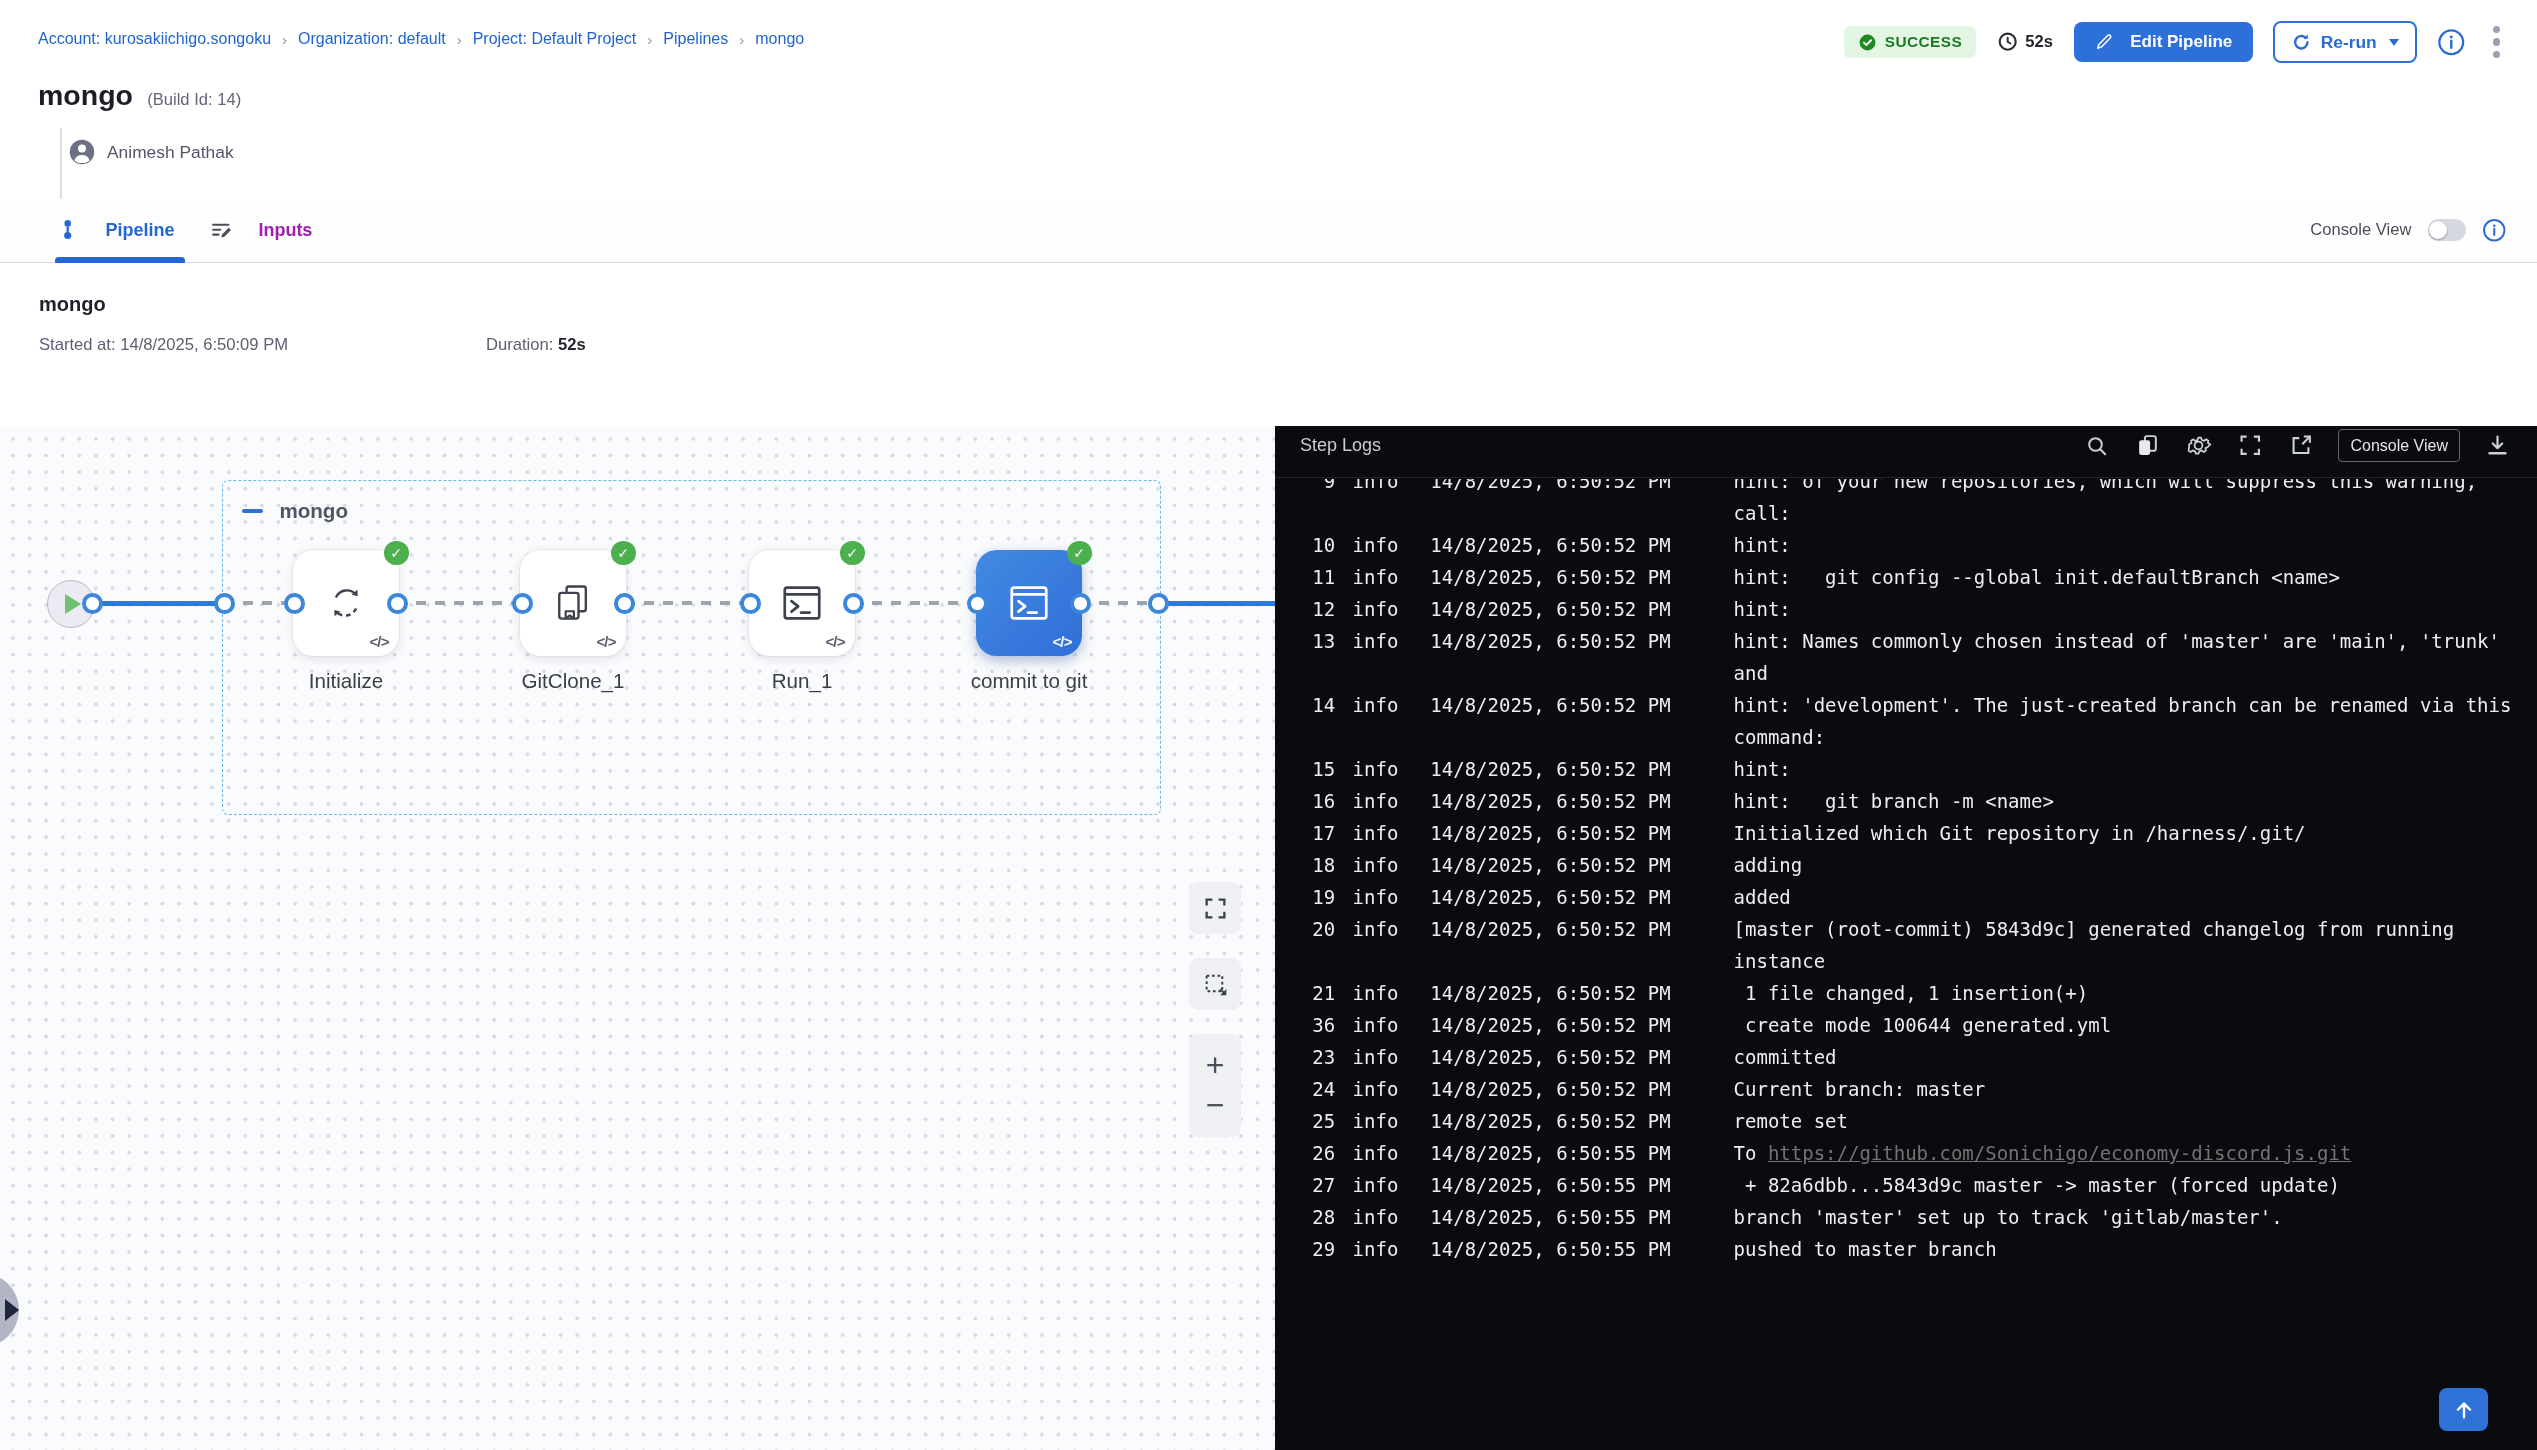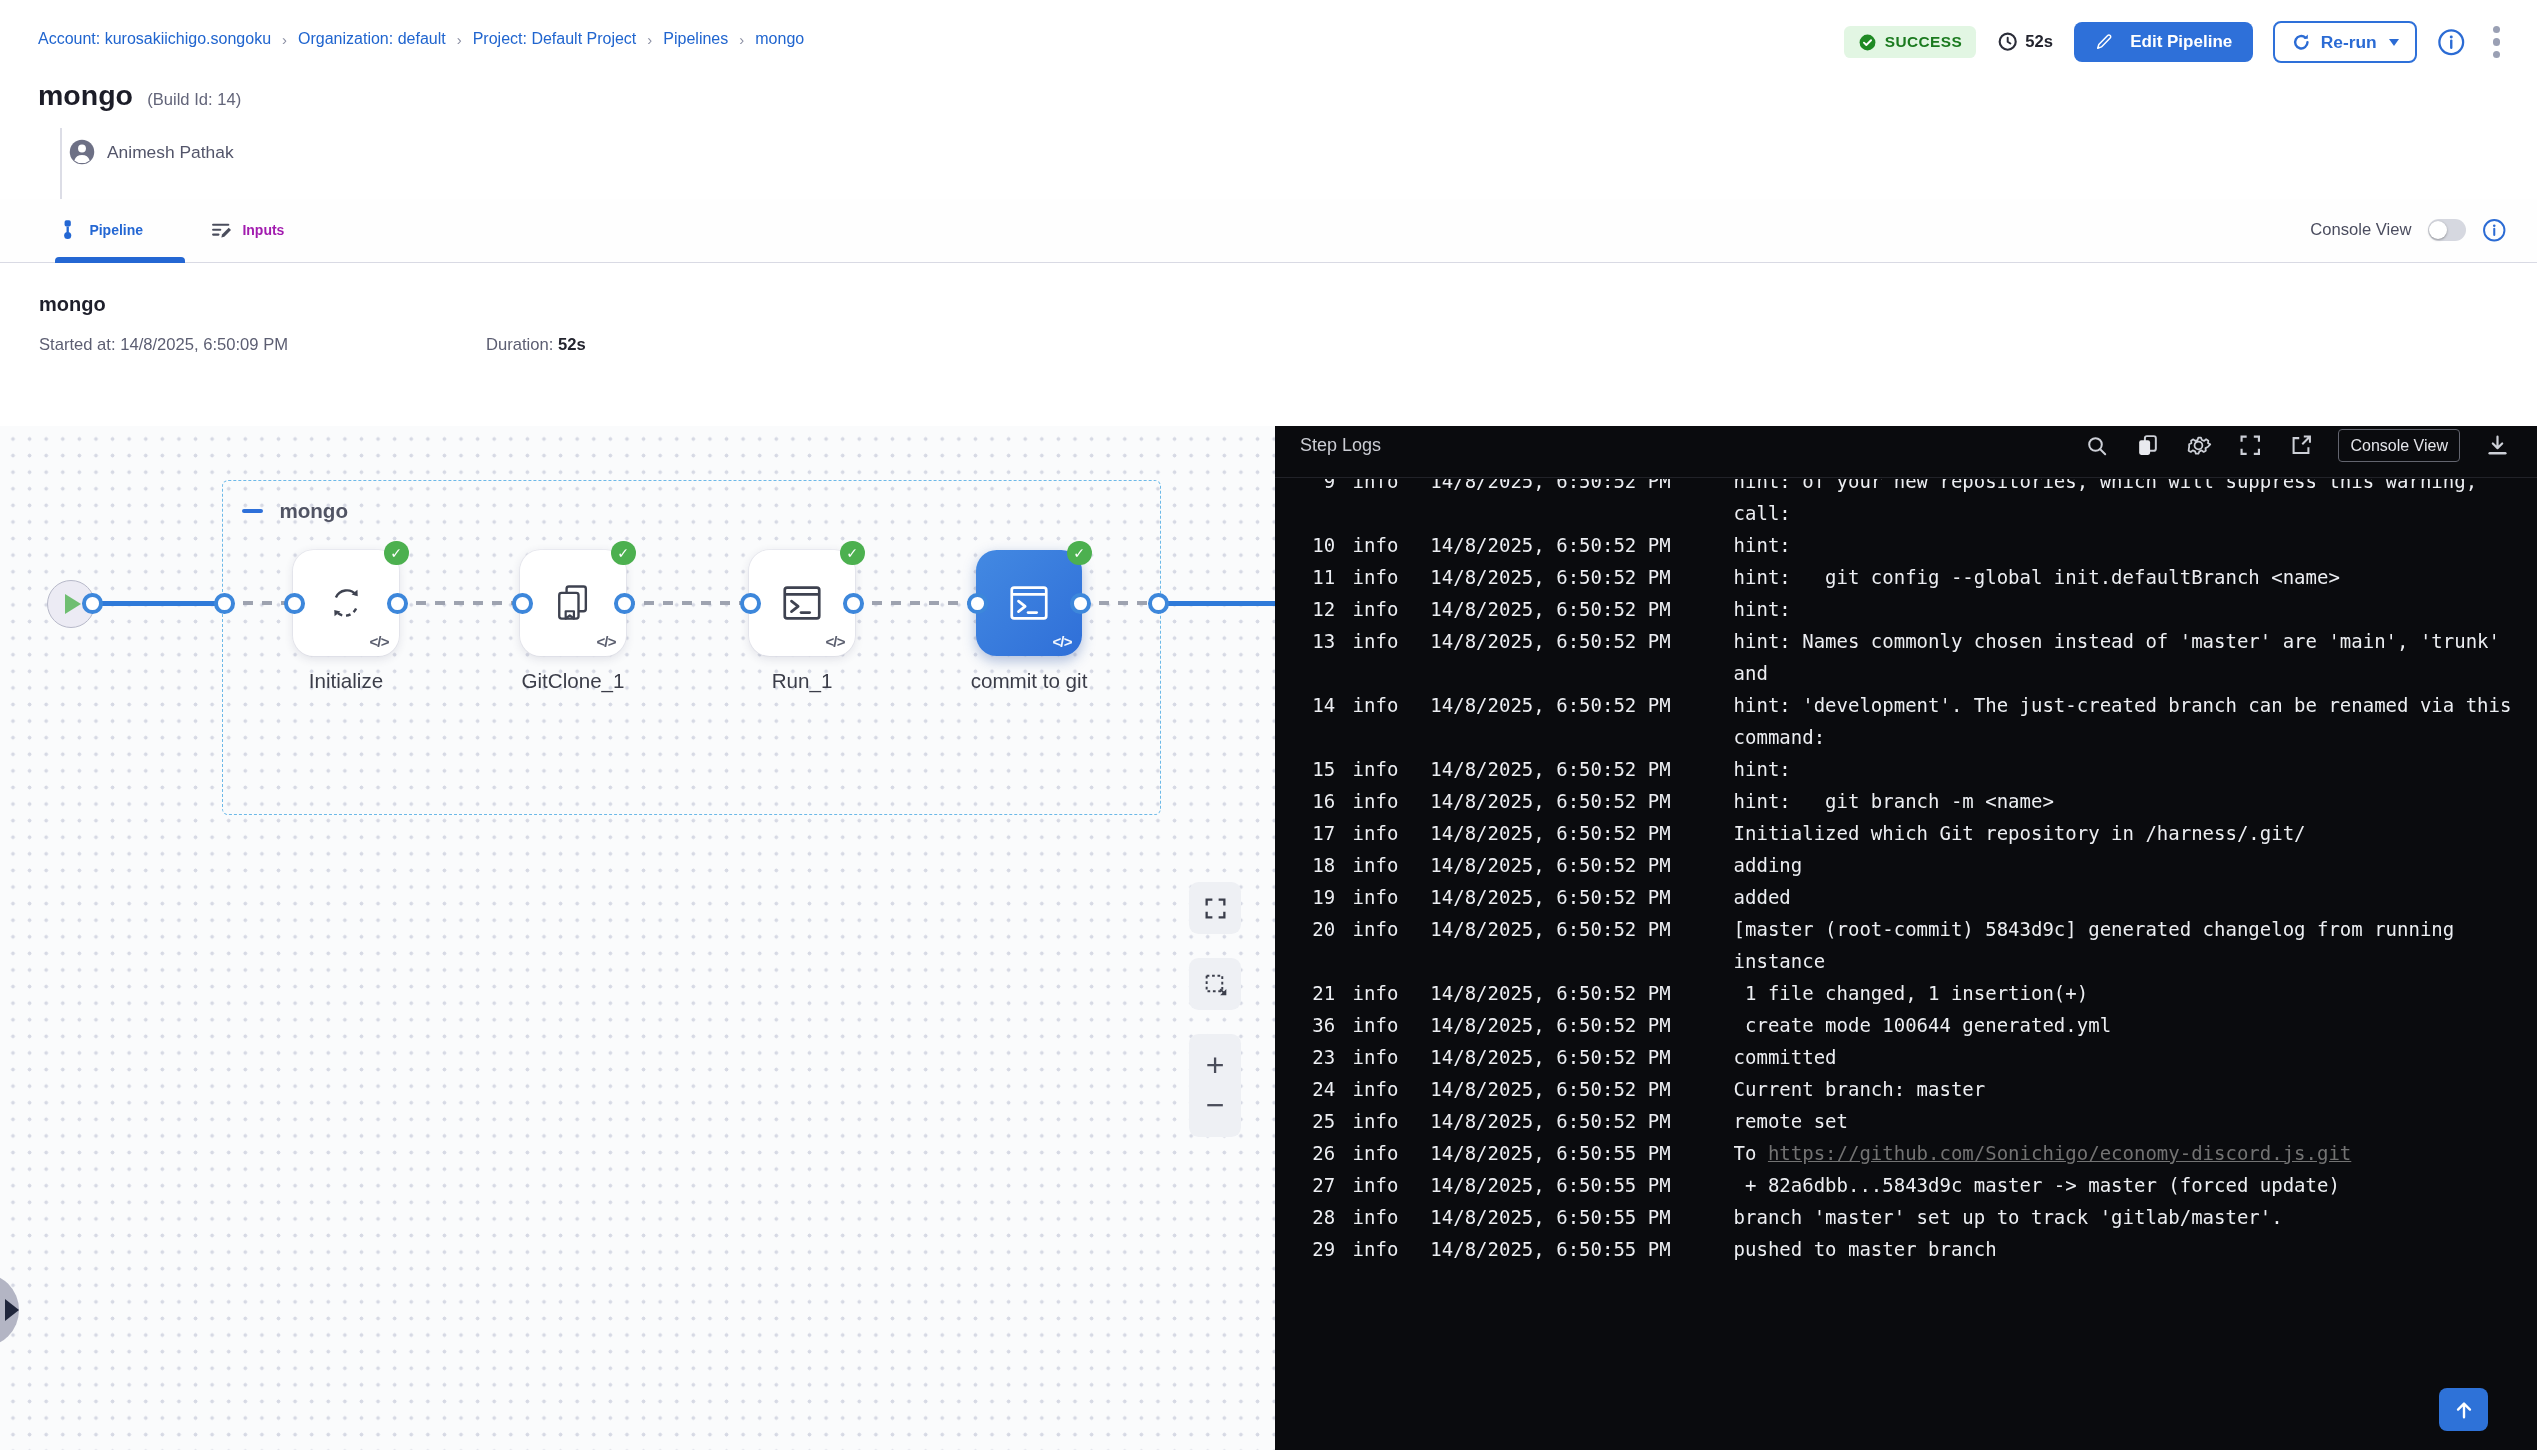--- a/index.html
+++ b/index.html
@@ -20,21 +20,21 @@
   .caret-down{width:0;height:0;border-left:5.5px solid transparent;border-right:5.5px solid transparent;border-top:7.1px solid #2b6bd4;margin-left:3.2px;}
   .kebab{display:flex;flex-direction:column;gap:5.5px;padding:3.2px 6.3px;cursor:pointer;}
   .kebab i{width:7.1px;height:7.1px;border-radius:50%;background:#9aa0b4;}
   .title-row{position:absolute;left:38px;top:79px;display:flex;align-items:baseline;gap:14.2px;}
   .page-title{font-size:28.5px;font-weight:bold;color:#1c1d28;}
   .build-id{font-size:16.6px;color:#63657a;}
   .author-vline{position:absolute;left:60px;top:128px;width:1.6px;height:73px;background:#dcdde6;}
   .author-row{position:absolute;left:68px;top:138px;display:flex;align-items:center;gap:11px;font-size:17.4px;color:#53556a;}
   
   .tabbar{position:absolute;left:0;top:199px;width:2538px;height:63px;background:#fefefe;border-bottom:1.6px solid #d9dae4;}
-  .tab{position:absolute;top:0;height:62px;display:flex;align-items:center;gap:11px;font-size:14px;cursor:pointer;}
+  .tab{position:absolute;top:0;height:62px;display:flex;align-items:center;gap:27px;font-size:18px;cursor:pointer;}
   .tab-pipeline{left:57px;color:#2467d3;font-weight:bold;}
   .tab-inputs{left:210px;color:#a21caf;font-weight:bold;}
   .tab-underline{position:absolute;left:55px;top:58px;width:130px;height:5.5px;background:#2467d3;border-radius:4px 4px 0 0;}
   .consoleview{position:absolute;right:32px;top:0;height:62px;display:flex;align-items:center;gap:16px;}
   .cv-label{font-size:16.6px;color:#4b4d5f;}
   .toggle{width:38px;height:21.4px;border-radius:11px;background:#d6d8e0;position:relative;cursor:pointer;}
   .toggle .knob{position:absolute;left:1.6px;top:1.6px;width:18px;height:18px;border-radius:50%;background:#fff;box-shadow:0 0.8px 2.4px rgba(0,0,0,.35);}
   
   .stageinfo{position:absolute;left:0;top:264px;width:2538px;height:162px;background:#fff;border-bottom:0.8px solid #e3e4eb;}
   .stage-name{position:absolute;left:39px;top:28.5px;font-size:20px;font-weight:bold;color:#1e1f2b;}

